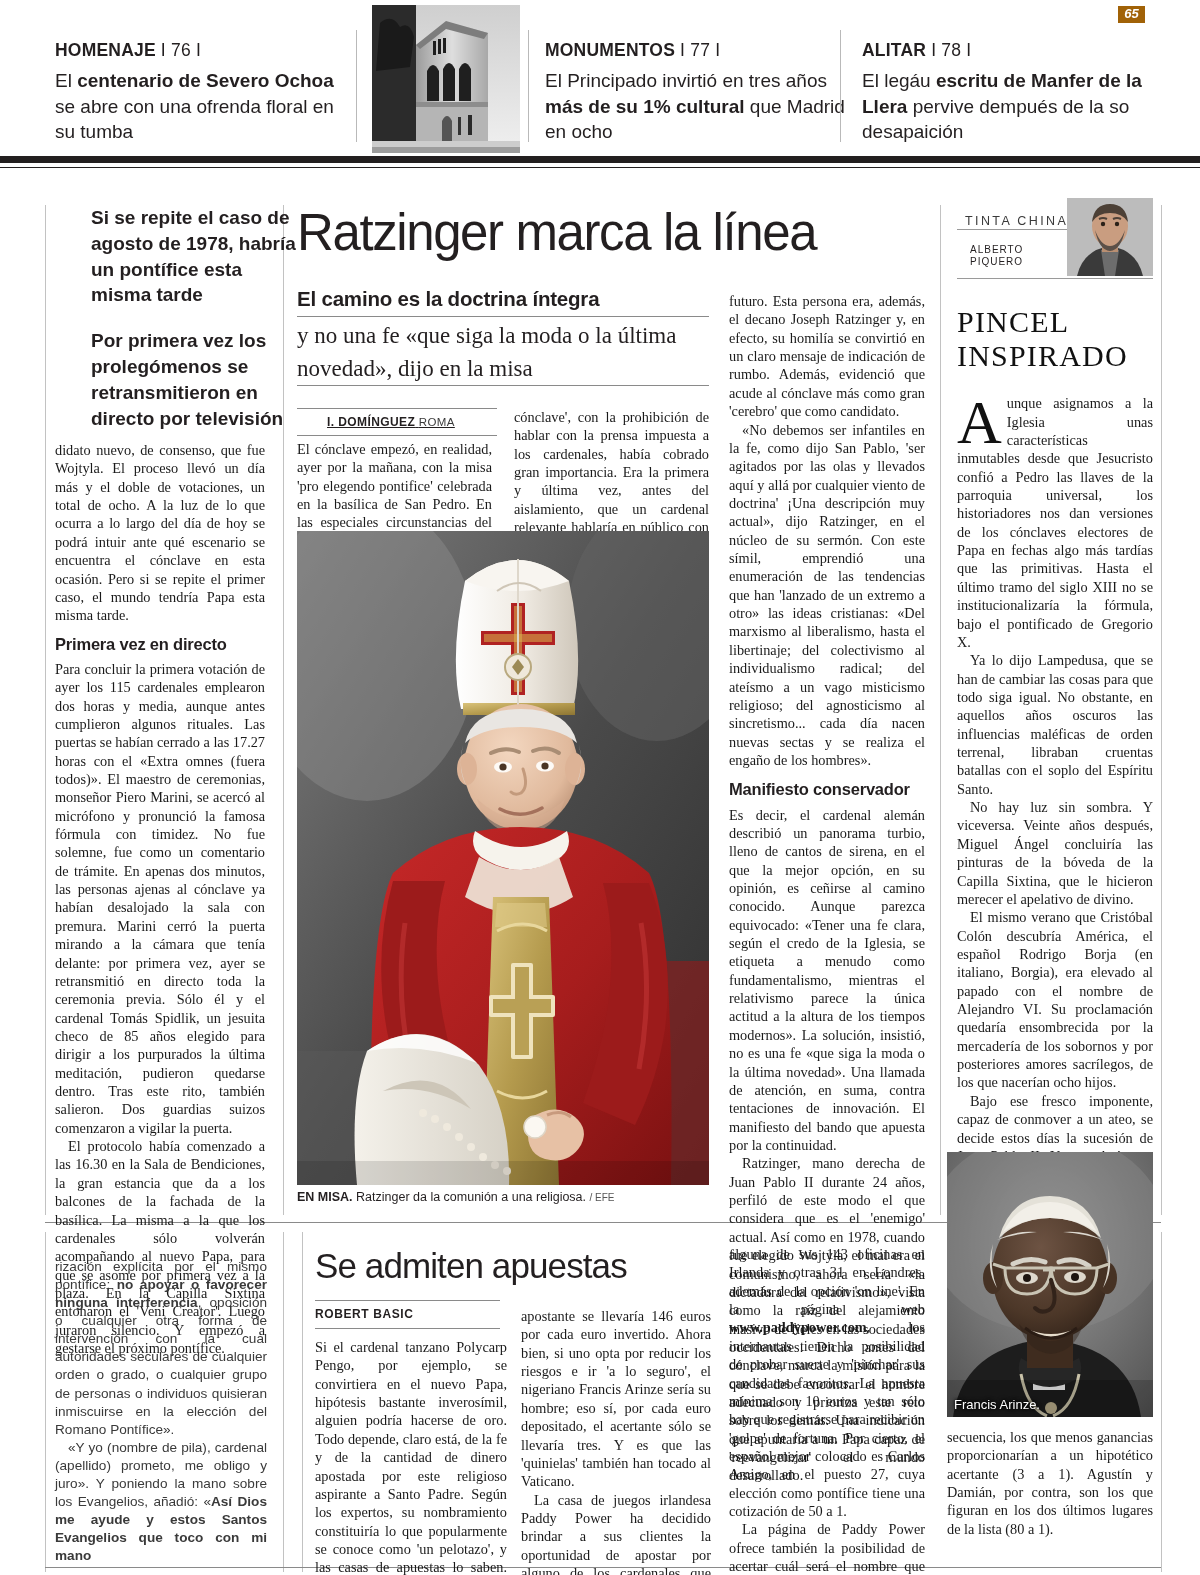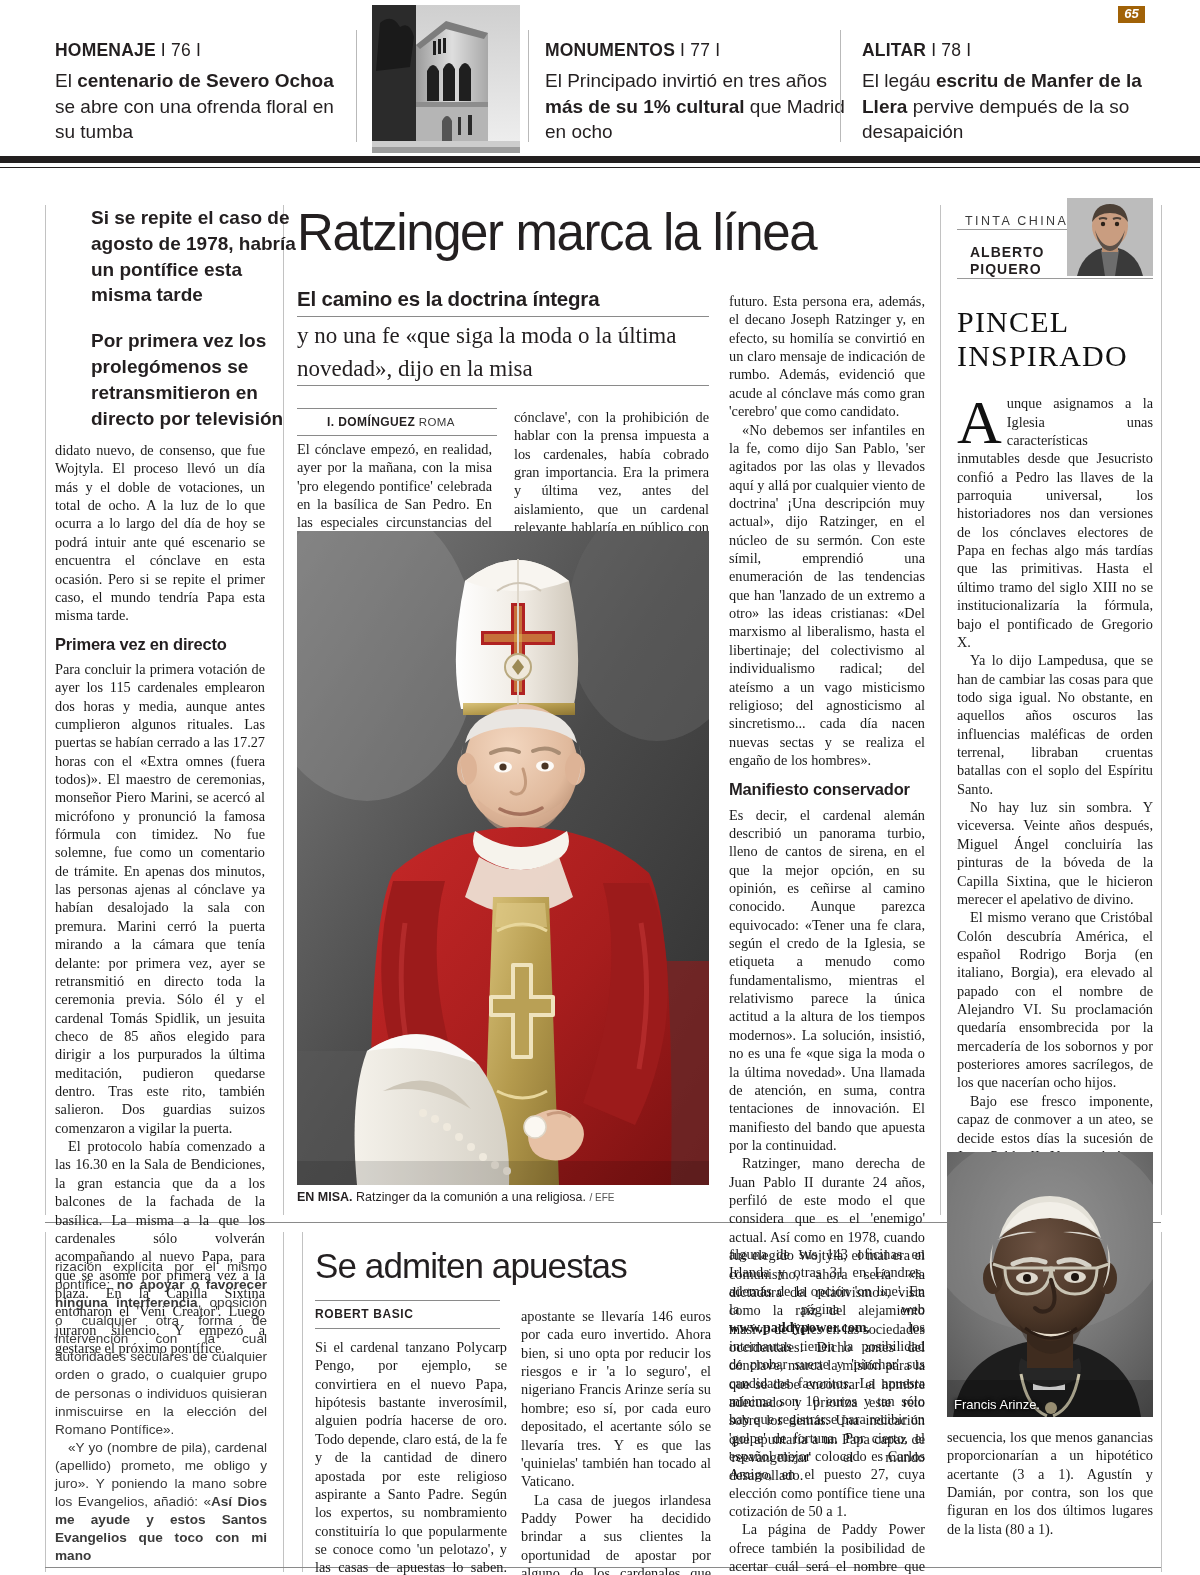--- a/index.html
+++ b/index.html
@@ -68,21 +68,21 @@
     color:#231f20;padding-bottom:5px;letter-spacing:-.2px;
   }
   .deck .d2{
     font-family:"Liberation Serif",serif;font-size:23px;line-height:1.42;
     color:#231f20;padding-top:3px;
   }
   .deck-line{height:1px;background:#8a8a8a;width:100%;}
   .byline-wrap{position:absolute;left:297px;top:408px;width:200px;}
   .byline{
     font-family:"Liberation Sans",sans-serif;font-size:11.5px;letter-spacing:.4px;
-    padding:6px 0 6px 30px;color:#231f20;
+    padding:6px 0 6px 30px;color:#231f20;text-decoration:underline;
   }
   .byline b{font-weight:bold;font-size:12px;}
   .byline span.city{font-weight:normal;color:#3a3a3a;}
 
   
   .col{
     position:absolute;font-family:"Liberation Serif",serif;
     font-size:14.3px;line-height:1.285;text-align:justify;color:#1a1a1a;
   }
   .col p{margin:0;}
@@ -104,21 +104,21 @@
   .opinion{position:absolute;left:957px;top:206px;width:196px;}
   .op-head{position:relative;height:70px;}
   .op-label{
     position:absolute;left:4px;top:8px;
     font-family:"Liberation Sans",sans-serif;font-size:12.5px;letter-spacing:2.4px;
     color:#3a3a3a;background:#fff;padding:0 4px;
   }
   .op-label-rule{position:absolute;left:0;top:23px;width:126px;height:1px;background:#9a9a9a;}
   .op-author{
     position:absolute;left:13px;top:38px;
-    font-family:"Liberation Sans",sans-serif;font-weight:bold;font-size:14px;
+    font-family:"Liberation Sans",sans-serif;font-weight:normal;font-size:10px;
     line-height:1.22;letter-spacing:1px;color:#231f20;
   }
   .op-photo{position:absolute;right:0;top:-8px;width:86px;height:78px;overflow:hidden;}
   .op-rule{height:1px;background:#9a9a9a;margin-top:2px;}
   .op-title{
     font-family:"Liberation Serif",serif;font-size:30px;line-height:1.12;
     letter-spacing:1.2px;margin:26px 0 22px 0;color:#111;
   }
   .op-body{
     font-family:"Liberation Serif",serif;font-size:14.3px;line-height:1.285;

